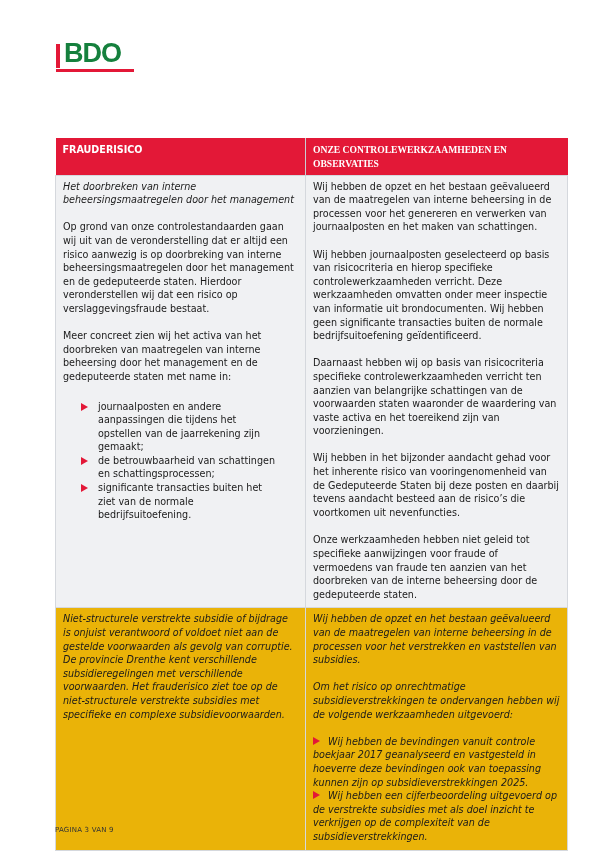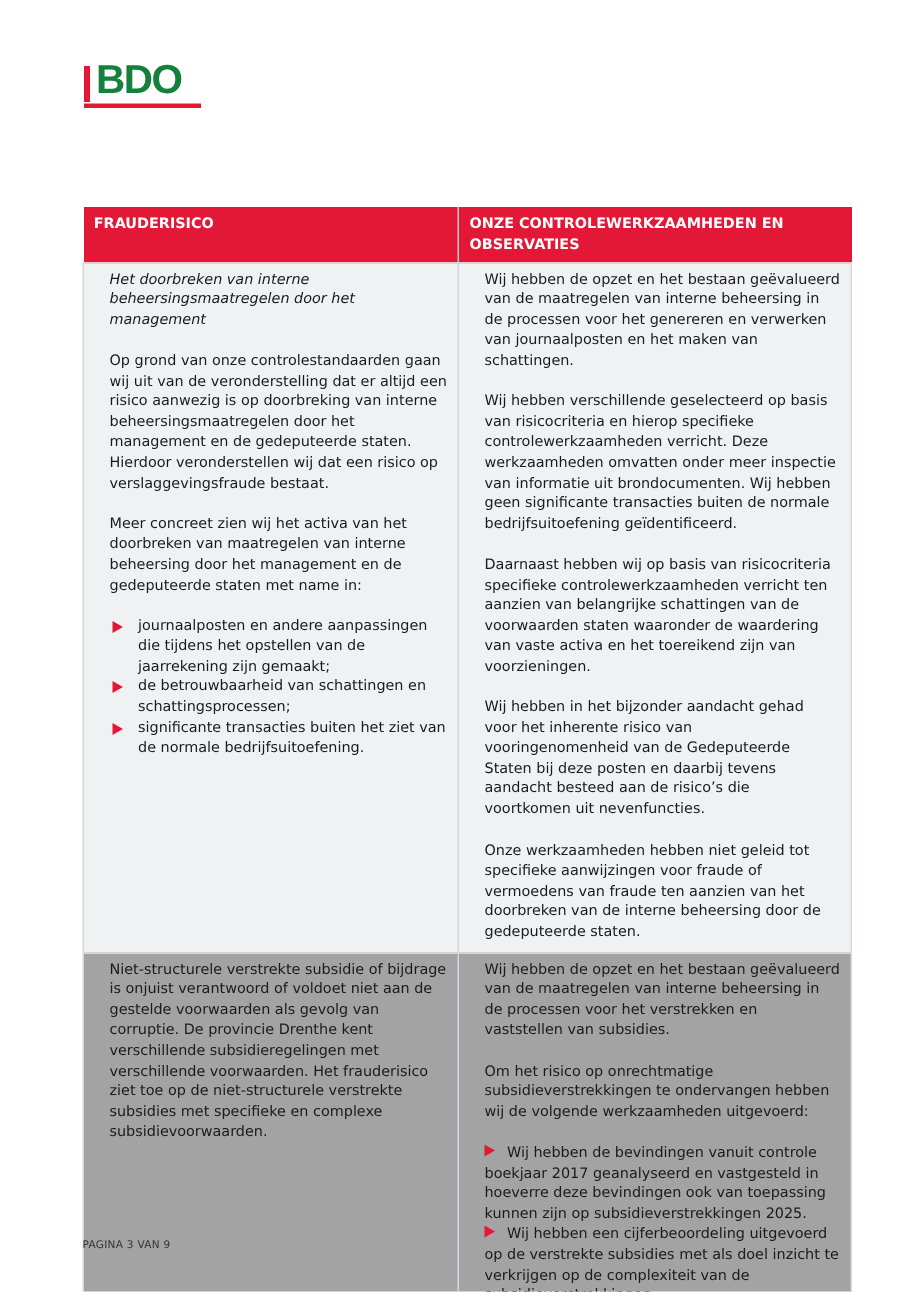--- a/index.html
+++ b/index.html
@@ -10,29 +10,29 @@
   .logo .bar-h { position:absolute; left:0; top:27px; width:78px; height:3px; background:#e31837; }
   .logo .text { position:absolute; left:8px; top:-4px; font-size:27px; font-weight:bold;
                 color:#15803d; letter-spacing:-1px; font-family:"Liberation Sans", sans-serif; }
   table.main { position:absolute; left:55px; top:138px; width:512px; border-collapse:collapse;
                table-layout:fixed; font-size:9.6px; line-height:13.6px; }
   table.main col.c1 { width:250px; }
   table.main col.c2 { width:262px; }
   th { background:#e31837; color:#ffffff; text-align:left; vertical-align:top;
        font-weight:bold; padding:5px 7px 4px 7px; font-size:9.6px; line-height:13.8px;
        border-right:1px solid #c9ccd2; height:27px; }
-  th:last-child { border-right:none; }
-  td { vertical-align:top; padding:4px 7px 6px 17px; border:1px solid #d5d8dd; }
+  th:last-child { border-right:none;font-family:Liberation Serif, serif; }
+  td { vertical-align:top; padding:4px 7px 6px 7px; border:1px solid #d5d8dd; }
   tr.row1 td { background:#f0f1f3; height:404px; }
-  tr.row2 td { background:#a3a3a3; height:218px; }
+  tr.row2 td { background:#eab308; height:218px;font-style:italic; }
   p { margin:0 0 13.6px 0; }
   p.last { margin-bottom:0; }
   p.tight { margin-bottom:14px; }
   .italic { font-style:italic; }
-  ul.bul { list-style:none; margin:0; padding:0; }
+  ul.bul { list-style:none; margin:16px; padding:0; }
   ul.bul li { position:relative; padding-left:19px; }
   ul.bul li .tri { position:absolute; left:2px; top:3px; width:0; height:0;
                    border-top:4px solid transparent; border-bottom:4px solid transparent;
                    border-left:7px solid #e31837; }
   .inline-tri { display:inline-block; width:0; height:0; margin-right:8px; vertical-align:0px;
                 border-top:4px solid transparent; border-bottom:4px solid transparent;
                 border-left:7px solid #e31837; }
   .footer { position:absolute; left:55px; top:826px; font-size:7px; font-weight:normal;
             color:#333; letter-spacing:0.2px; }
 </style>
@@ -63,21 +63,21 @@
         <p>Op grond van onze controlestandaarden gaan wij uit van de veronderstelling dat er altijd een risico aanwezig is op doorbreking van interne beheersingsmaatregelen door het management en de gedeputeerde staten. Hierdoor veronderstellen wij dat een risico op verslaggevingsfraude bestaat.</p>
         <p class="italic-first">Meer concreet zien wij het activa van het doorbreken van maatregelen van interne beheersing door het management en de gedeputeerde staten met name in:</p>
         <ul class="bul">
           <li><span class="tri"></span><span>journaalposten en andere aanpassingen die tijdens het opstellen van de jaarrekening zijn gemaakt;</span></li>
           <li><span class="tri"></span><span>de betrouwbaarheid van schattingen en schattingsprocessen;</span></li>
           <li><span class="tri"></span><span>significante transacties buiten het ziet van de normale bedrijfsuitoefening.</span></li>
         </ul>
       </td>
       <td>
         <p>Wij hebben de opzet en het bestaan geëvalueerd van de maatregelen van interne beheersing in de processen voor het genereren en verwerken van journaalposten en het maken van schattingen.</p>
-        <p>Wij hebben verschillende geselecteerd op basis van risicocriteria en hierop specifieke controlewerkzaamheden verricht. Deze werkzaamheden omvatten onder meer inspectie van informatie uit brondocumenten. Wij hebben geen significante transacties buiten de normale bedrijfsuitoefening geïdentificeerd.</p>
+        <p>Wij hebben journaalposten geselecteerd op basis van risicocriteria en hierop specifieke controlewerkzaamheden verricht. Deze werkzaamheden omvatten onder meer inspectie van informatie uit brondocumenten. Wij hebben geen significante transacties buiten de normale bedrijfsuitoefening geïdentificeerd.</p>
         <p>Daarnaast hebben wij op basis van risicocriteria specifieke controlewerkzaamheden verricht ten aanzien van belangrijke schattingen van de voorwaarden staten waaronder de waardering van vaste activa en het toereikend zijn van voorzieningen.</p>
         <p class="tight">Wij hebben in het bijzonder aandacht gehad voor het inherente risico van vooringenomenheid van de Gedeputeerde Staten bij deze posten en daarbij tevens aandacht besteed aan de risico’s die voortkomen uit nevenfuncties.</p>
         <p class="last">Onze werkzaamheden hebben niet geleid tot specifieke aanwijzingen voor fraude of vermoedens van fraude ten aanzien van het doorbreken van de interne beheersing door de gedeputeerde staten.</p>
       </td>
     </tr>
     <tr class="row2">
       <td>
         <p class="last">Niet-structurele verstrekte subsidie of bijdrage is onjuist verantwoord of voldoet niet aan de gestelde voorwaarden als gevolg van corruptie. De provincie Drenthe kent verschillende subsidieregelingen met verschillende voorwaarden. Het frauderisico ziet toe op de niet-structurele verstrekte subsidies met specifieke en complexe subsidievoorwaarden.</p>
       </td>
       <td>

